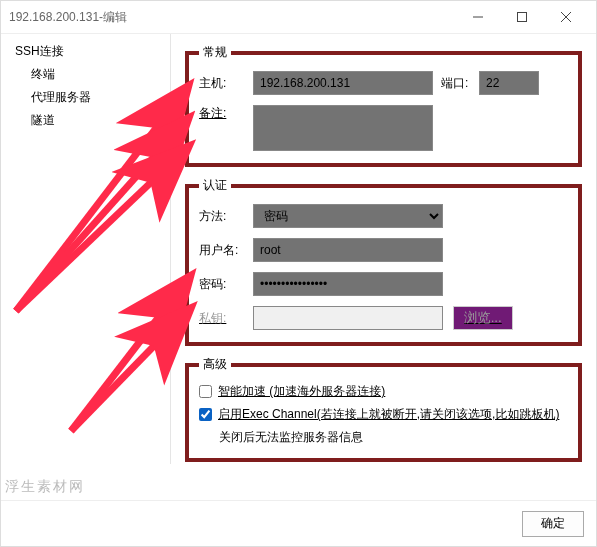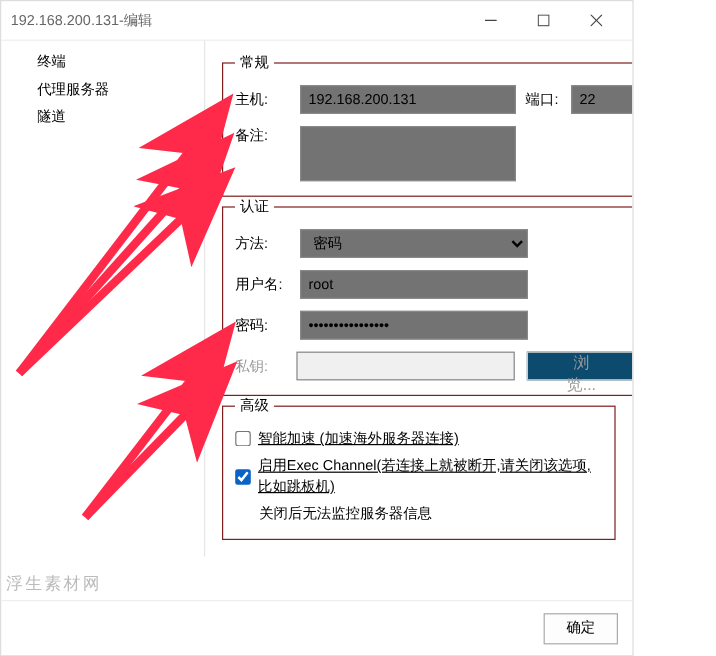--- a/index.html
+++ b/index.html
@@ -1,47 +1,47 @@
 <!DOCTYPE html>
 <html><head>
   <meta charset="utf-8">
   <style>
     * { box-sizing: border-box; margin: 0; padding: 0; }
     body { font-family: "Microsoft YaHei", "Segoe UI", sans-serif; font-size: 12px; background: #fff; color: #000; }
-    .window { width: 528px; height: 547px; border: 1px solid #ddd; display: flex; flex-direction: column; position: relative; overflow: hidden; }
+    .window { width: 597px; height: 547px; border: 1px solid #ddd; display: flex; flex-direction: column; position: relative; overflow: hidden; }
     .titlebar { height: 32px; display: flex; align-items: center; padding: 0 8px; color: #666; }
     .titlebar .title { flex: 1; font-size: 12px; }
     .winbtns { display: flex; gap: 0; }
     .winbtn { width: 44px; height: 30px; display: flex; align-items: center; justify-content: center; color: #444; }
     .winbtn svg { width: 10px; height: 10px; }
     .body { flex: 1; display: flex; border-top: 1px solid #eee; overflow: hidden; }
     .sidebar { width: 170px; border-right: 1px solid #e5e5e5; padding: 6px 0; }
     .side-item { padding: 3px 14px; cursor: default; }
     .side-item.root { padding-left: 14px; }
     .side-item.child { padding-left: 30px; }
     .main { flex: 1; padding: 10px 14px 6px 14px; overflow: hidden; }
-    fieldset { border: 1px solid #7f1d1d; padding: 10px 10px 12px 10px; }
+    fieldset { border: 4px solid #7f1d1d; margin-bottom: 10px; padding: 10px 10px 12px 10px; }
     legend { padding: 0 4px; font-size: 12px; }
     .row { display: flex; align-items: center; margin-bottom: 10px; }
-    .row:last-child { margin-bottom: 0; }
+    .row:last-child { margin-bottom: 0; text-decoration: underline; }
     .lbl { width: 54px; text-align: left; }
     input[type=text], input[type=password], textarea, select {
       font-family: inherit; font-size: 12px; padding: 3px 6px; border: 1px solid #888; background: #737373;
     }
     input[type=text], input[type=password] { height: 24px; }
     .name-input { width: 180px; background: #0a62c4; color: #fff; border: 1px solid #0a62c4; }
     .host-input { width: 180px; }
     .port-lbl { margin-left: 8px; margin-right: 4px; width: 34px; }
     .port-input { width: 60px; }
     textarea { width: 180px; height: 46px; resize: none; }
     select { width: 190px; height: 24px; }
     .user-input, .pass-input, .key-input { width: 190px; }
     .key-input[disabled] { background: #f0f0f0; color: #999; }
     .disabled-lbl { color: #999; }
-    .browse-btn { margin-left: 10px; height: 24px; padding: 0 27px; border: 1px solid #ccc; background: #0c4a6e; color: #999; }
+    .browse-btn { margin-left: 10px; height: 24px; padding: 0 10px; border: 1px solid #ccc; background: #701a75; color: #999; }
     .chk-row { display: flex; align-items: center; margin-bottom: 6px; text-decoration: underline; }
     .chk-row input { margin-right: 6px; }
     .chk-row .blue-check { accent-color: #0a62c4; }
     .note { margin-left: 20px; margin-top: 2px; }
     .footer { height: 46px; border-top: 1px solid #eee; display: flex; align-items: center; justify-content: flex-end; padding: 0 12px; gap: 8px; margin-top: 36px; }
     .footer button { height: 26px; padding: 0 18px; border: 1px solid #aaa; background: #fdfdfd; font-family: inherit; font-size: 12px; }
     .watermark { position: absolute; left: 4px; bottom: 50px; color: #bbb; font-size: 14px; letter-spacing: 2px; pointer-events: none; }
     .arrows { position: absolute; left: 0; top: 0; pointer-events: none; z-index: 10; }
   </style>
 </head>
@@ -66,20 +66,21 @@
           <svg viewBox="0 0 10 10">
             <line x1="0" y1="0" x2="10" y2="10" stroke="#444" stroke-width="1"></line>
             <line x1="10" y1="0" x2="0" y2="10" stroke="#444" stroke-width="1"></line>
           </svg>
         </div>
     </div>
   </div>
 
   <div class="body">
     <div class="sidebar">
+      <div class="side-item root">SSH连接</div>
       <div class="side-item child">终端</div>
       <div class="side-item child">代理服务器</div>
       <div class="side-item child">隧道</div>
     </div>
 
     <div class="main">
 
       <fieldset>
         <legend>常规</legend>
         <div class="row">

